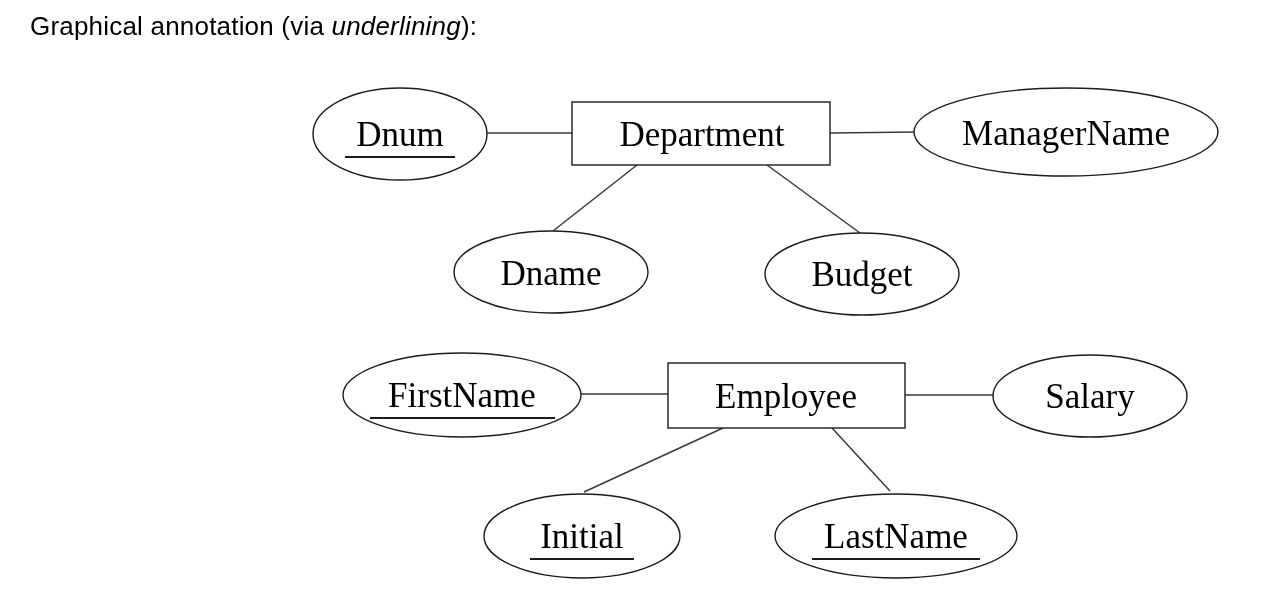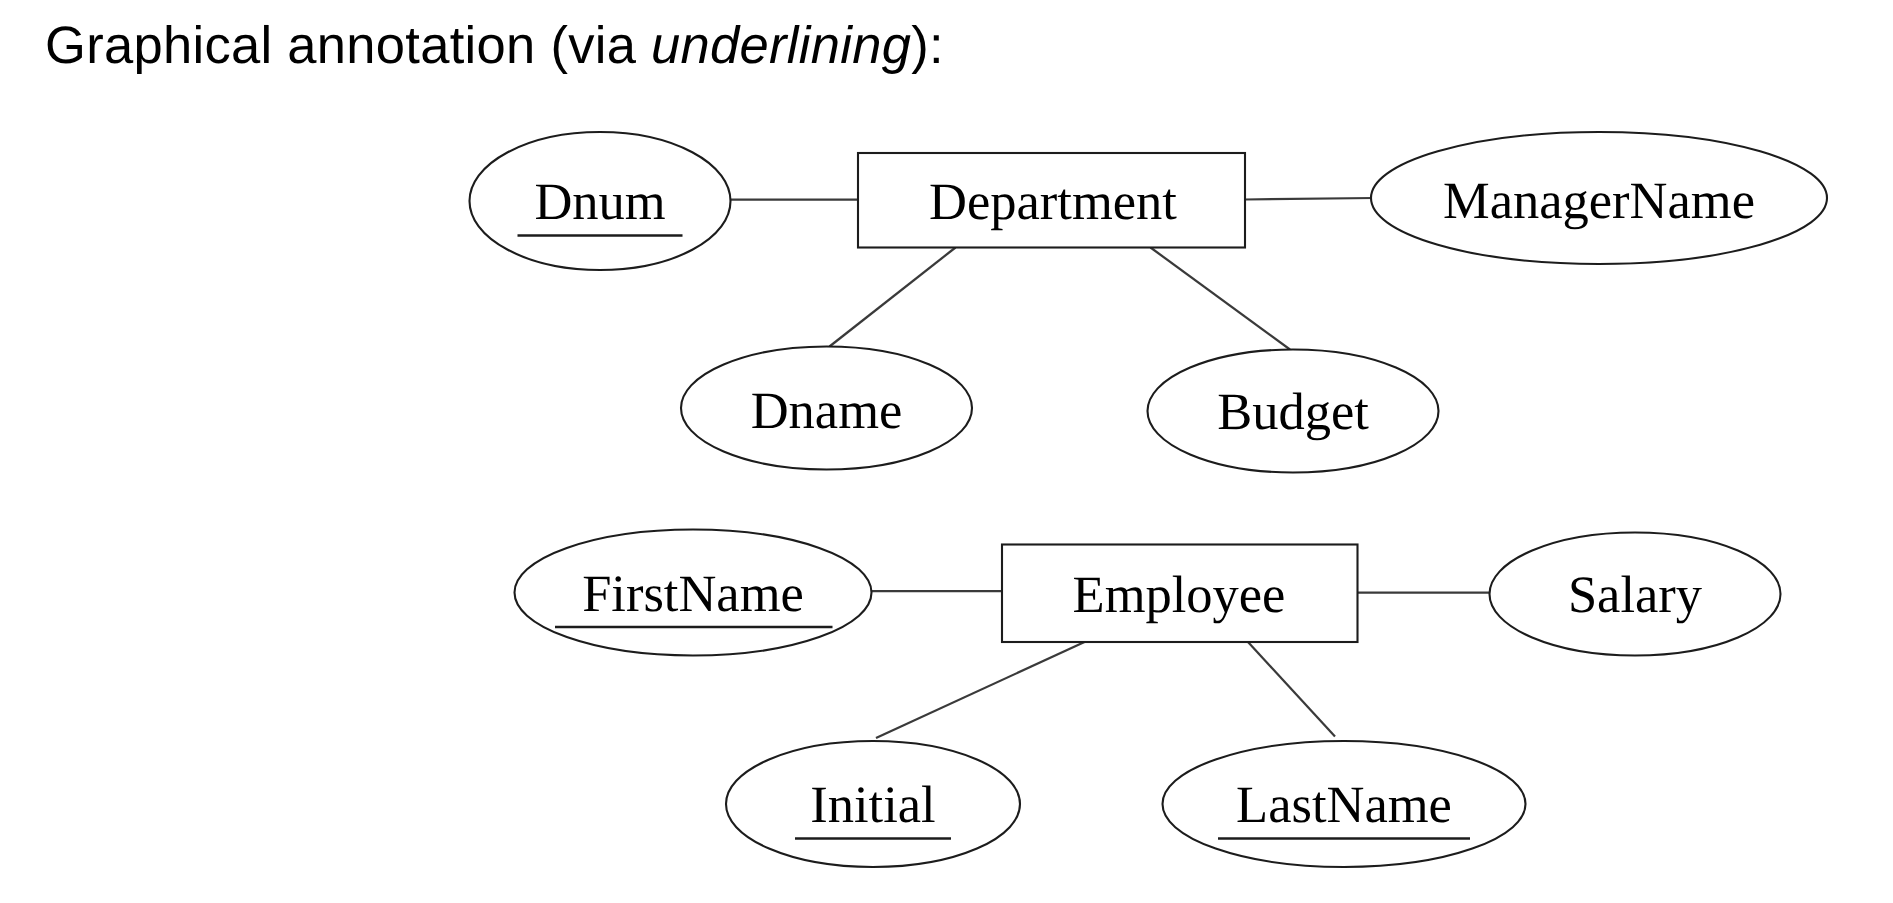--- a/index.html
+++ b/index.html
@@ -9,21 +9,21 @@
     height: 602px;
     background: #ffffff;
     overflow: hidden;
     font-family: "Liberation Sans", sans-serif;
   }
   .title {
     position: absolute;
     left: 30px;
     top: 11px;
     margin: 0;
-    font-size: 35px;
+    font-size: 26px;
     font-weight: 400;
     color: #000000;
     letter-spacing: 0.2px;
     white-space: pre;
   }
   .title em { font-style: italic; }
   .diagram { position: absolute; left: 0; top: 0; }
   .shape    { fill: #ffffff; stroke: #1c1c1c; stroke-width: 1.4; }
   .connector{ stroke: #3a3a3a; stroke-width: 1.5; }
   .dlabel   {

